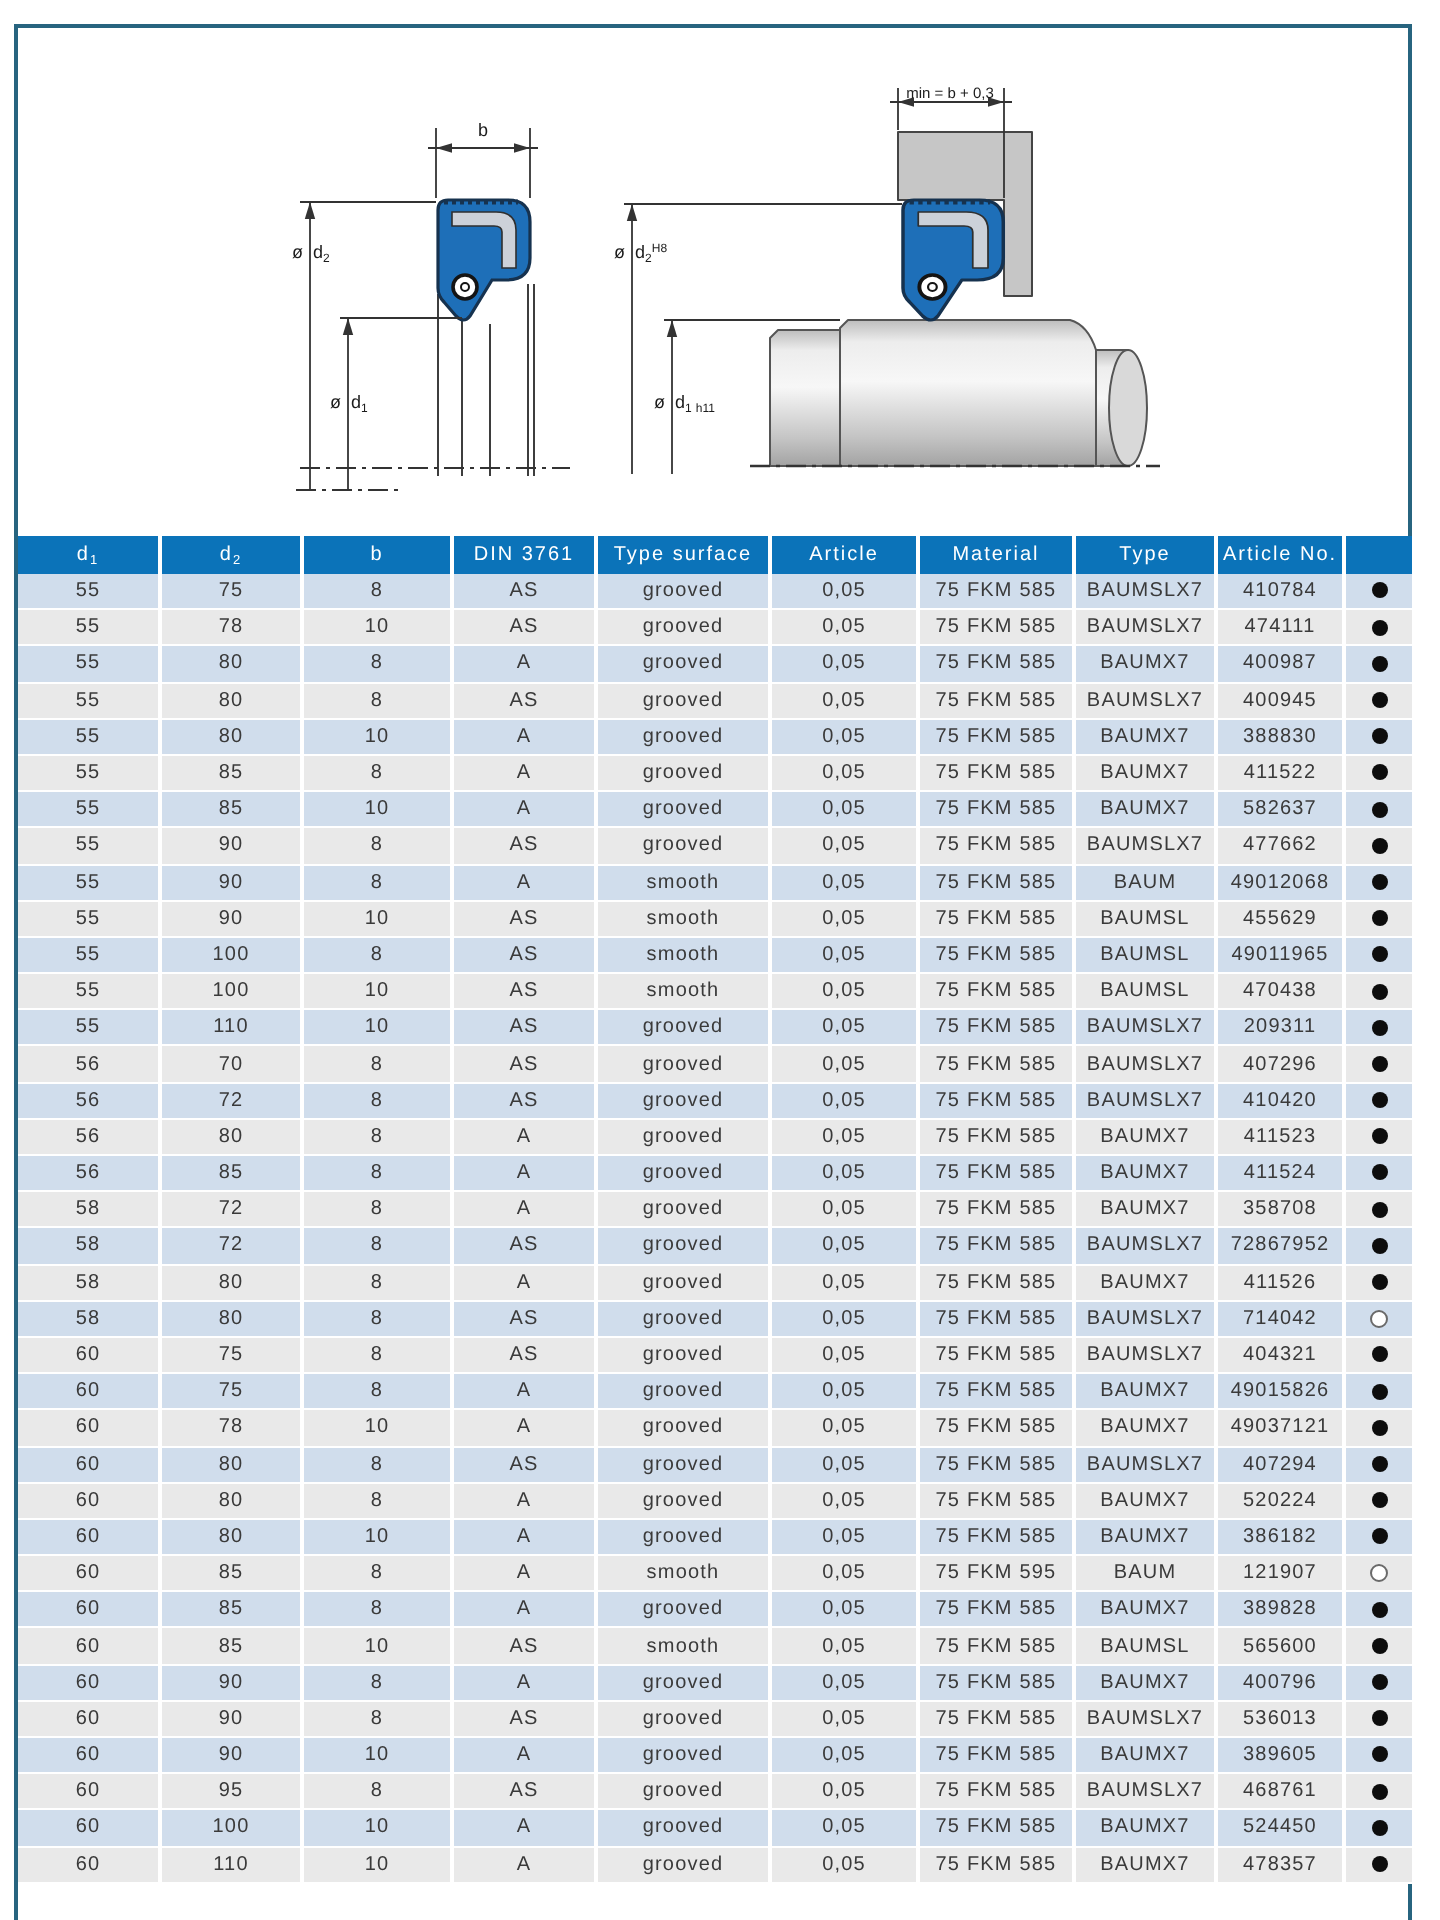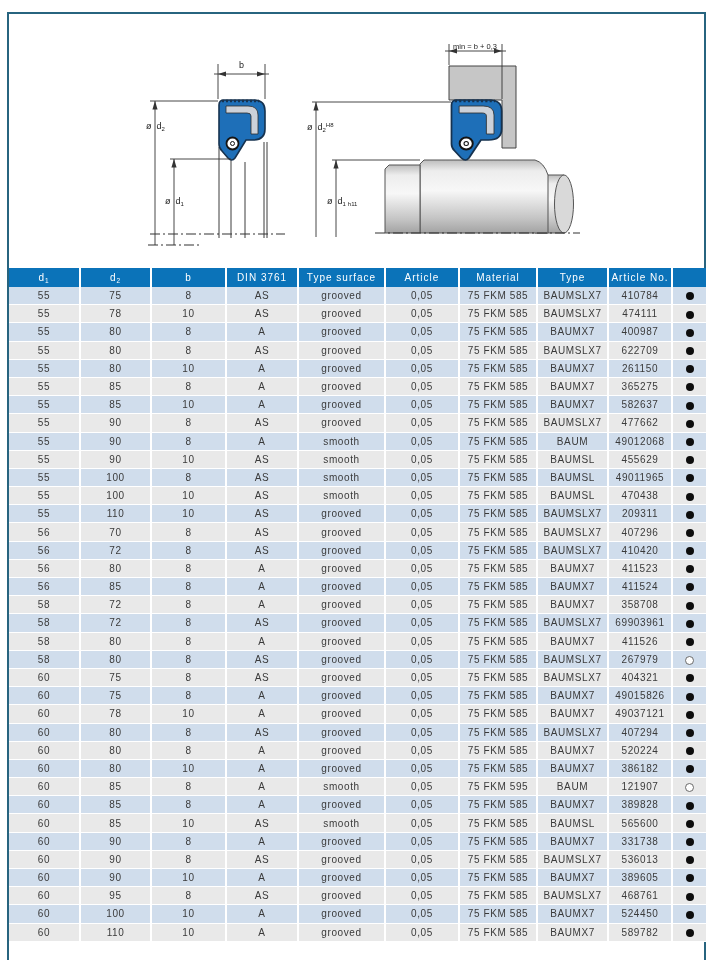--- a/index.html
+++ b/index.html
@@ -196,45 +196,45 @@
         </tr>
         <tr class="row-gray">
           <td>55</td>
           <td>80</td>
           <td>8</td>
           <td>AS</td>
           <td>grooved</td>
           <td>0,05</td>
           <td>75 FKM 585</td>
           <td>BAUMSLX7</td>
-          <td>622709</td>
-          <td><span class="dot"></span></td>
-        </tr>
-        <tr class="row-blue">
-          <td>55</td>
-          <td>80</td>
-          <td>10</td>
-          <td>A</td>
-          <td>grooved</td>
-          <td>0,05</td>
-          <td>75 FKM 585</td>
-          <td>BAUMX7</td>
-          <td>261150</td>
+          <td>400945</td>
+          <td><span class="dot"></span></td>
+        </tr>
+        <tr class="row-blue">
+          <td>55</td>
+          <td>80</td>
+          <td>10</td>
+          <td>A</td>
+          <td>grooved</td>
+          <td>0,05</td>
+          <td>75 FKM 585</td>
+          <td>BAUMX7</td>
+          <td>388830</td>
           <td><span class="dot"></span></td>
         </tr>
         <tr class="row-gray">
           <td>55</td>
           <td>85</td>
           <td>8</td>
           <td>A</td>
           <td>grooved</td>
           <td>0,05</td>
           <td>75 FKM 585</td>
           <td>BAUMX7</td>
-          <td>365275</td>
+          <td>411522</td>
           <td><span class="dot"></span></td>
         </tr>
         <tr class="row-blue">
           <td>55</td>
           <td>85</td>
           <td>10</td>
           <td>A</td>
           <td>grooved</td>
           <td>0,05</td>
           <td>75 FKM 585</td>
@@ -376,21 +376,21 @@
         </tr>
         <tr class="row-blue">
           <td>58</td>
           <td>72</td>
           <td>8</td>
           <td>AS</td>
           <td>grooved</td>
           <td>0,05</td>
           <td>75 FKM 585</td>
           <td>BAUMSLX7</td>
-          <td>69903961</td>
+          <td>72867952</td>
           <td><span class="dot"></span></td>
         </tr>
         <tr class="row-gray">
           <td>58</td>
           <td>80</td>
           <td>8</td>
           <td>A</td>
           <td>grooved</td>
           <td>0,05</td>
           <td>75 FKM 585</td>
@@ -400,21 +400,21 @@
         </tr>
         <tr class="row-blue">
           <td>58</td>
           <td>80</td>
           <td>8</td>
           <td>AS</td>
           <td>grooved</td>
           <td>0,05</td>
           <td>75 FKM 585</td>
           <td>BAUMSLX7</td>
-          <td>267979</td>
+          <td>714042</td>
           <td><span class="dot open"></span></td>
         </tr>
         <tr class="row-gray">
           <td>60</td>
           <td>75</td>
           <td>8</td>
           <td>AS</td>
           <td>grooved</td>
           <td>0,05</td>
           <td>75 FKM 585</td>
@@ -520,21 +520,21 @@
         </tr>
         <tr class="row-blue">
           <td>60</td>
           <td>90</td>
           <td>8</td>
           <td>A</td>
           <td>grooved</td>
           <td>0,05</td>
           <td>75 FKM 585</td>
           <td>BAUMX7</td>
-          <td>331738</td>
+          <td>400796</td>
           <td><span class="dot"></span></td>
         </tr>
         <tr class="row-gray">
           <td>60</td>
           <td>90</td>
           <td>8</td>
           <td>AS</td>
           <td>grooved</td>
           <td>0,05</td>
           <td>75 FKM 585</td>
@@ -580,19 +580,19 @@
         </tr>
         <tr class="row-gray">
           <td>60</td>
           <td>110</td>
           <td>10</td>
           <td>A</td>
           <td>grooved</td>
           <td>0,05</td>
           <td>75 FKM 585</td>
           <td>BAUMX7</td>
-          <td>589782</td>
+          <td>478357</td>
           <td><span class="dot"></span></td>
         </tr>
       </tbody>
   </table>
 
 </div>
 
 </body></html>

